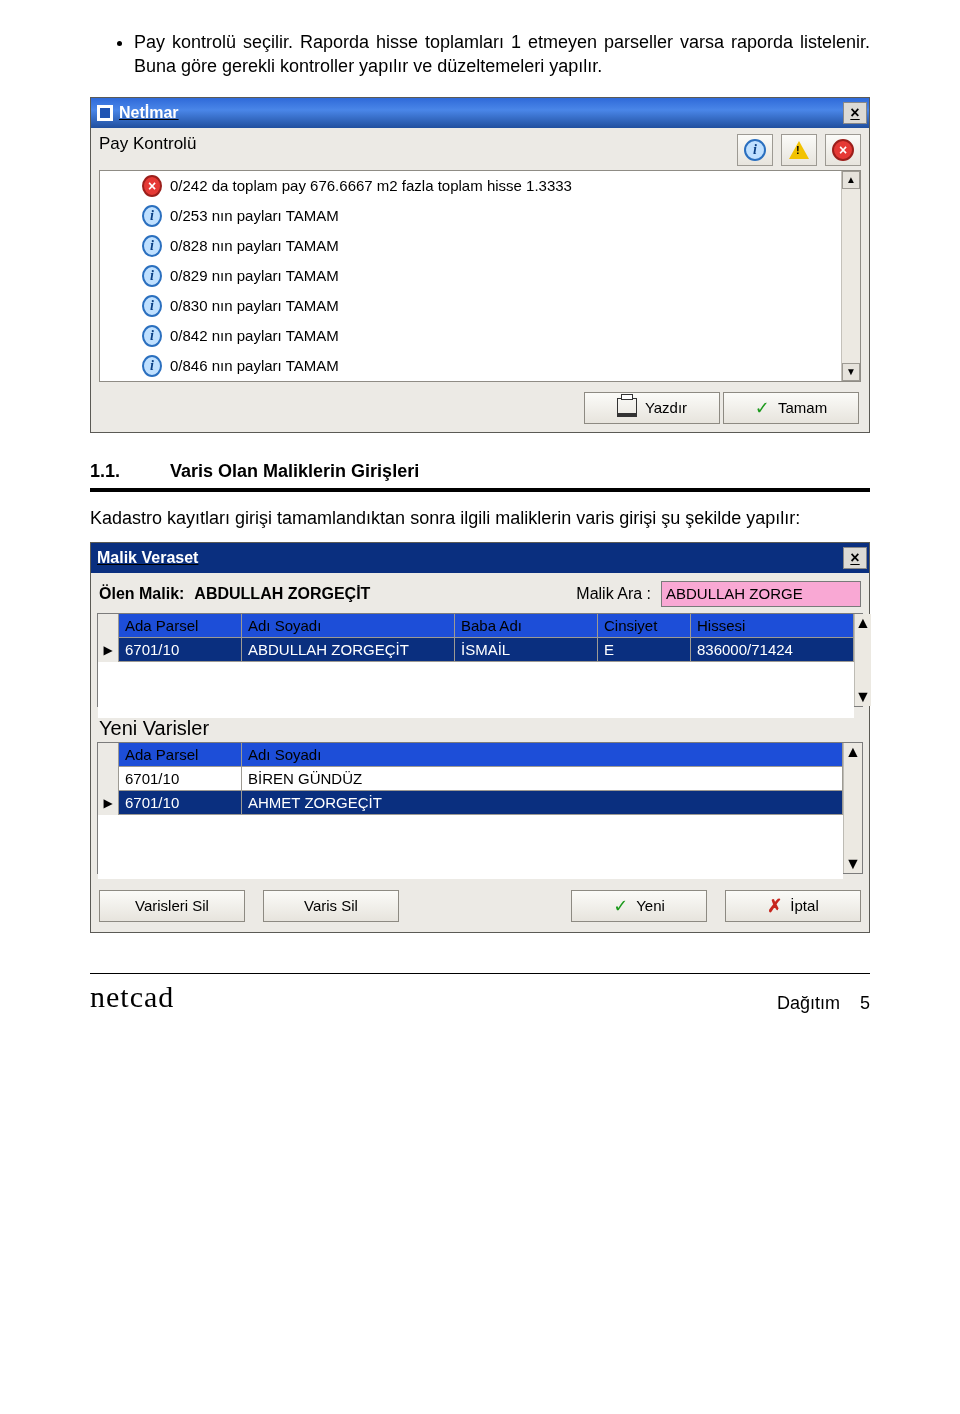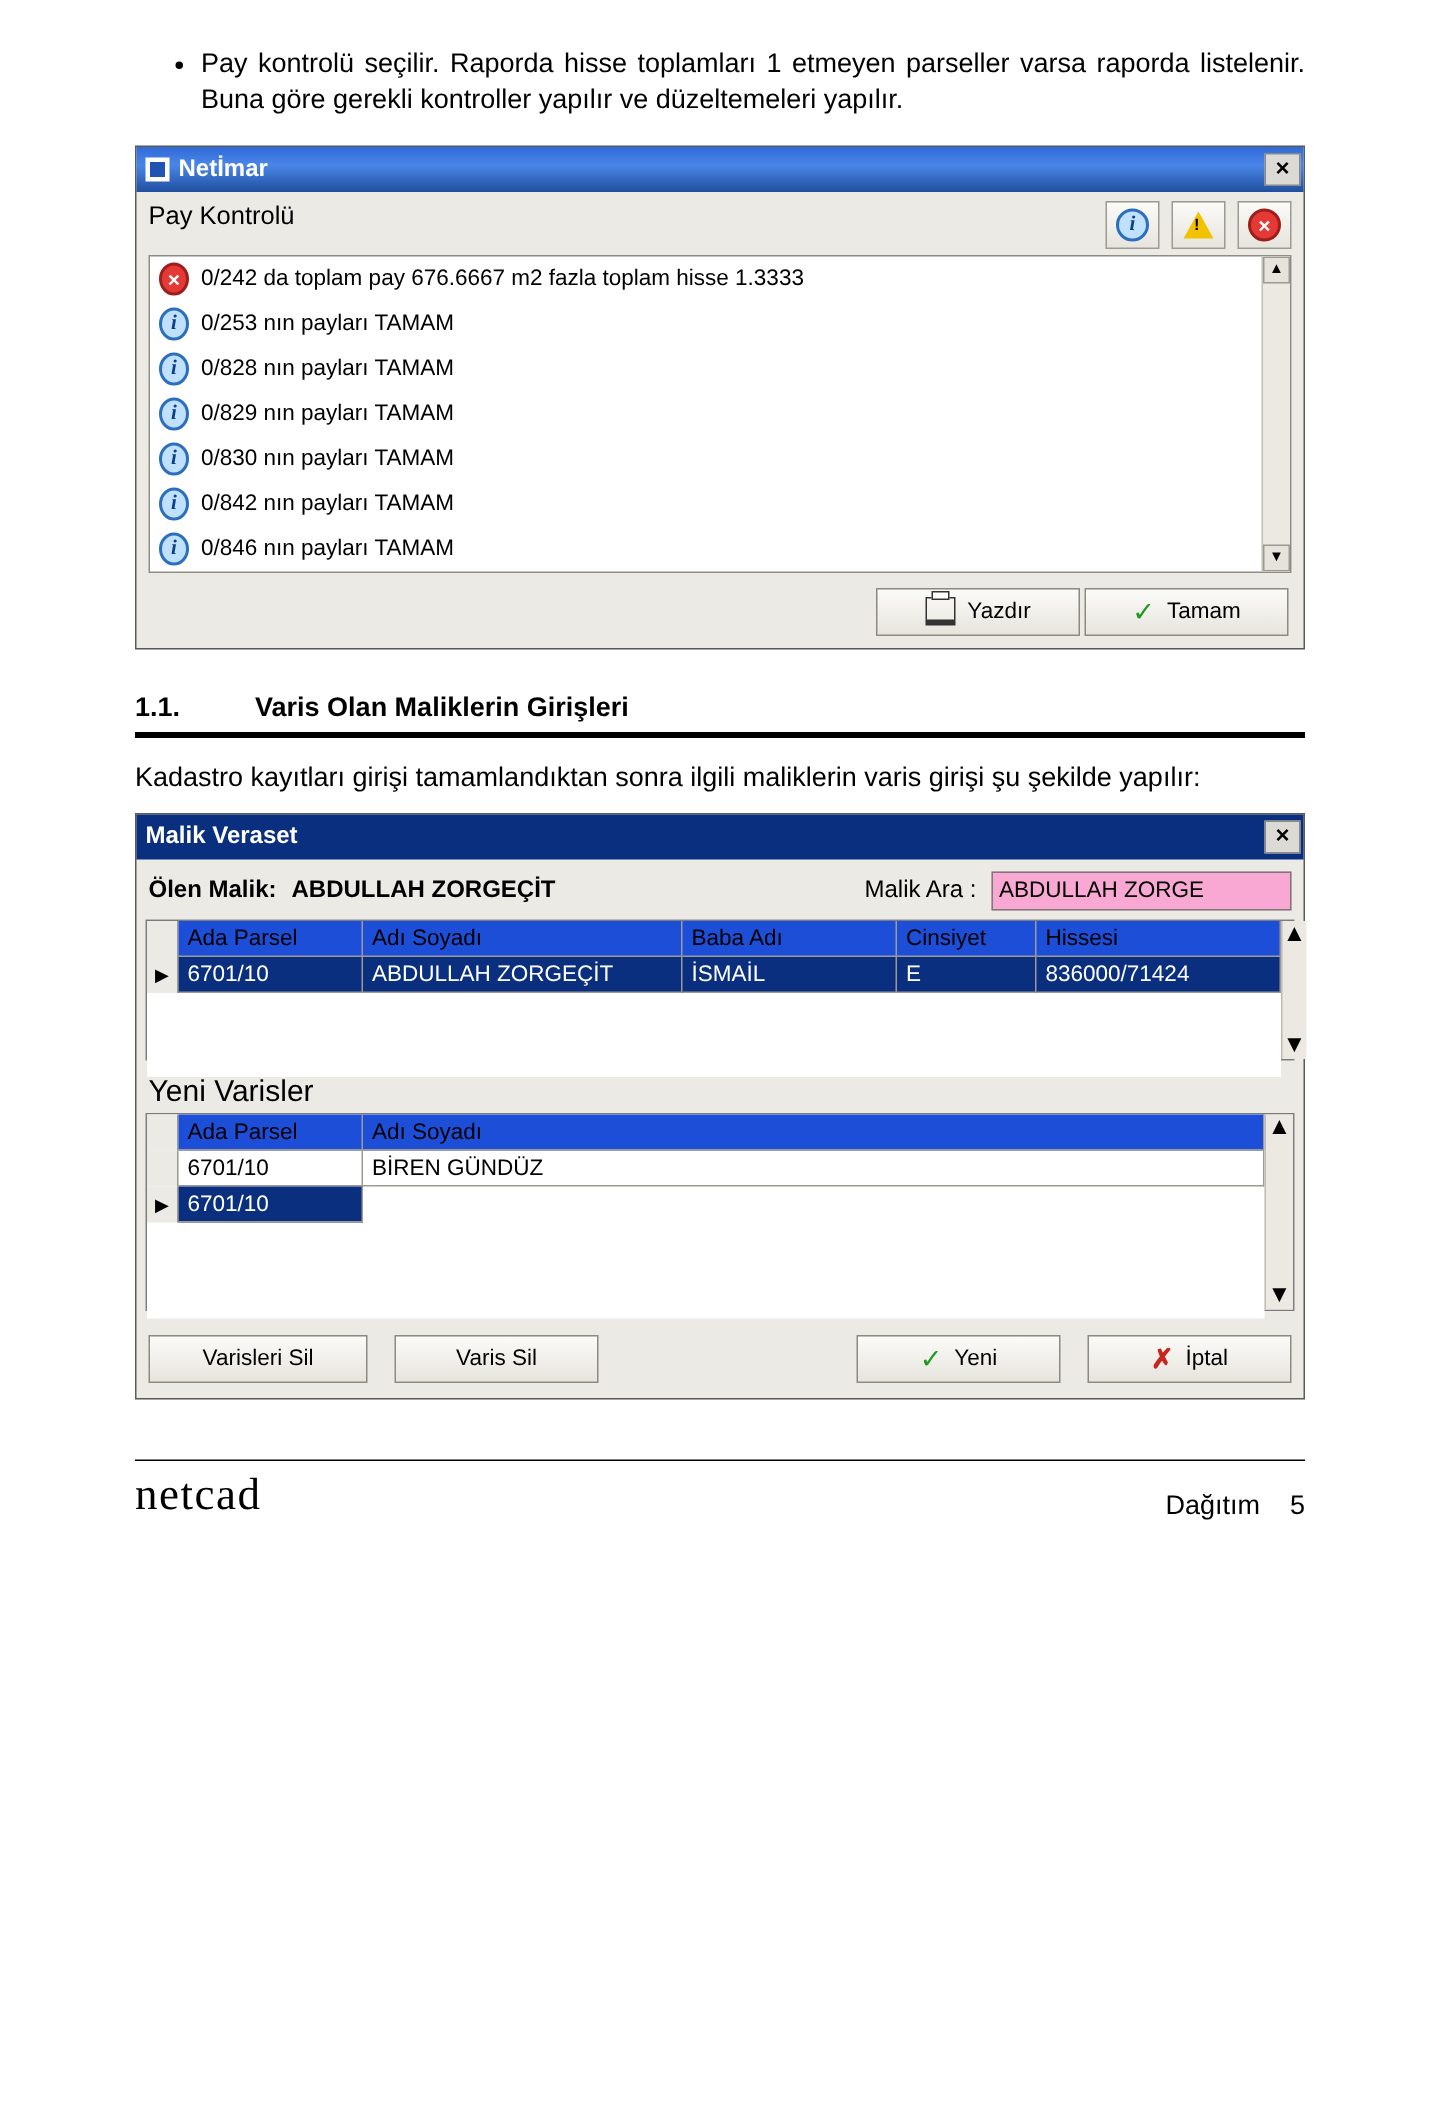--- a/index.html
+++ b/index.html
@@ -33,20 +33,21 @@
     border: 1px solid #5b5a55;
     margin: 10px 0 28px 0;
   }
   .titlebar {
     height: 30px;
     background: linear-gradient(to bottom, #2f6ad9 0%, #4a86e8 40%, #204f9e 100%);
     display: flex;
     align-items: center;
     justify-content: space-between;
     padding: 0 2px 0 6px;
+    text-decoration: underline;
   }
   .titlebar .tl-left {
     display: flex;
     align-items: center;
     gap: 6px;
   }
   .titlebar .title-text {
     color: #fff;
     font-weight: bold;
     font-size: 16px;
@@ -105,20 +106,21 @@
 
   .pk-list-box{
     border:1px solid #8f8c85;
     background:#fff;
     position:relative;
   }
   .pk-list-scroll{
     max-height:210px;
     overflow:hidden;
     display:flex;
+    margin-left:36px;
   }
   .pk-rows{flex:1;}
   .pk-row{
     display:flex;align-items:center;gap:8px;
     padding:4px 6px;
     font-size:15px;
     border-bottom:0;
   }
   .pk-row .cell-icon{width:20px;display:flex;justify-content:center;}
   .v-scroll{
@@ -394,20 +396,21 @@
               <div class="grid-row">
                 <div class="marker-col"></div>
                 <div class="gc w-ap">6701/10</div>
                 <div class="gc w-ad" style="flex: 1 1 0%;">BİREN GÜNDÜZ</div>
               </div>
               <div class="grid-row sel-row">
                 <div class="marker-col">
                   <span class="marker">▶</span>
                 </div>
                 <div class="gc w-ap">6701/10</div>
+                <div class="gc w-ad" style="flex: 1 1 0%;">AHMET ZORGEÇİT</div>
               </div>
             </div>
           <div class="grid-blank" style="height:64px"></div>
         </div>
         <div class="grid-scroll">
           <div class="arr">▲</div>
           <div class="arr">▼</div>
         </div>
       </div>
 

